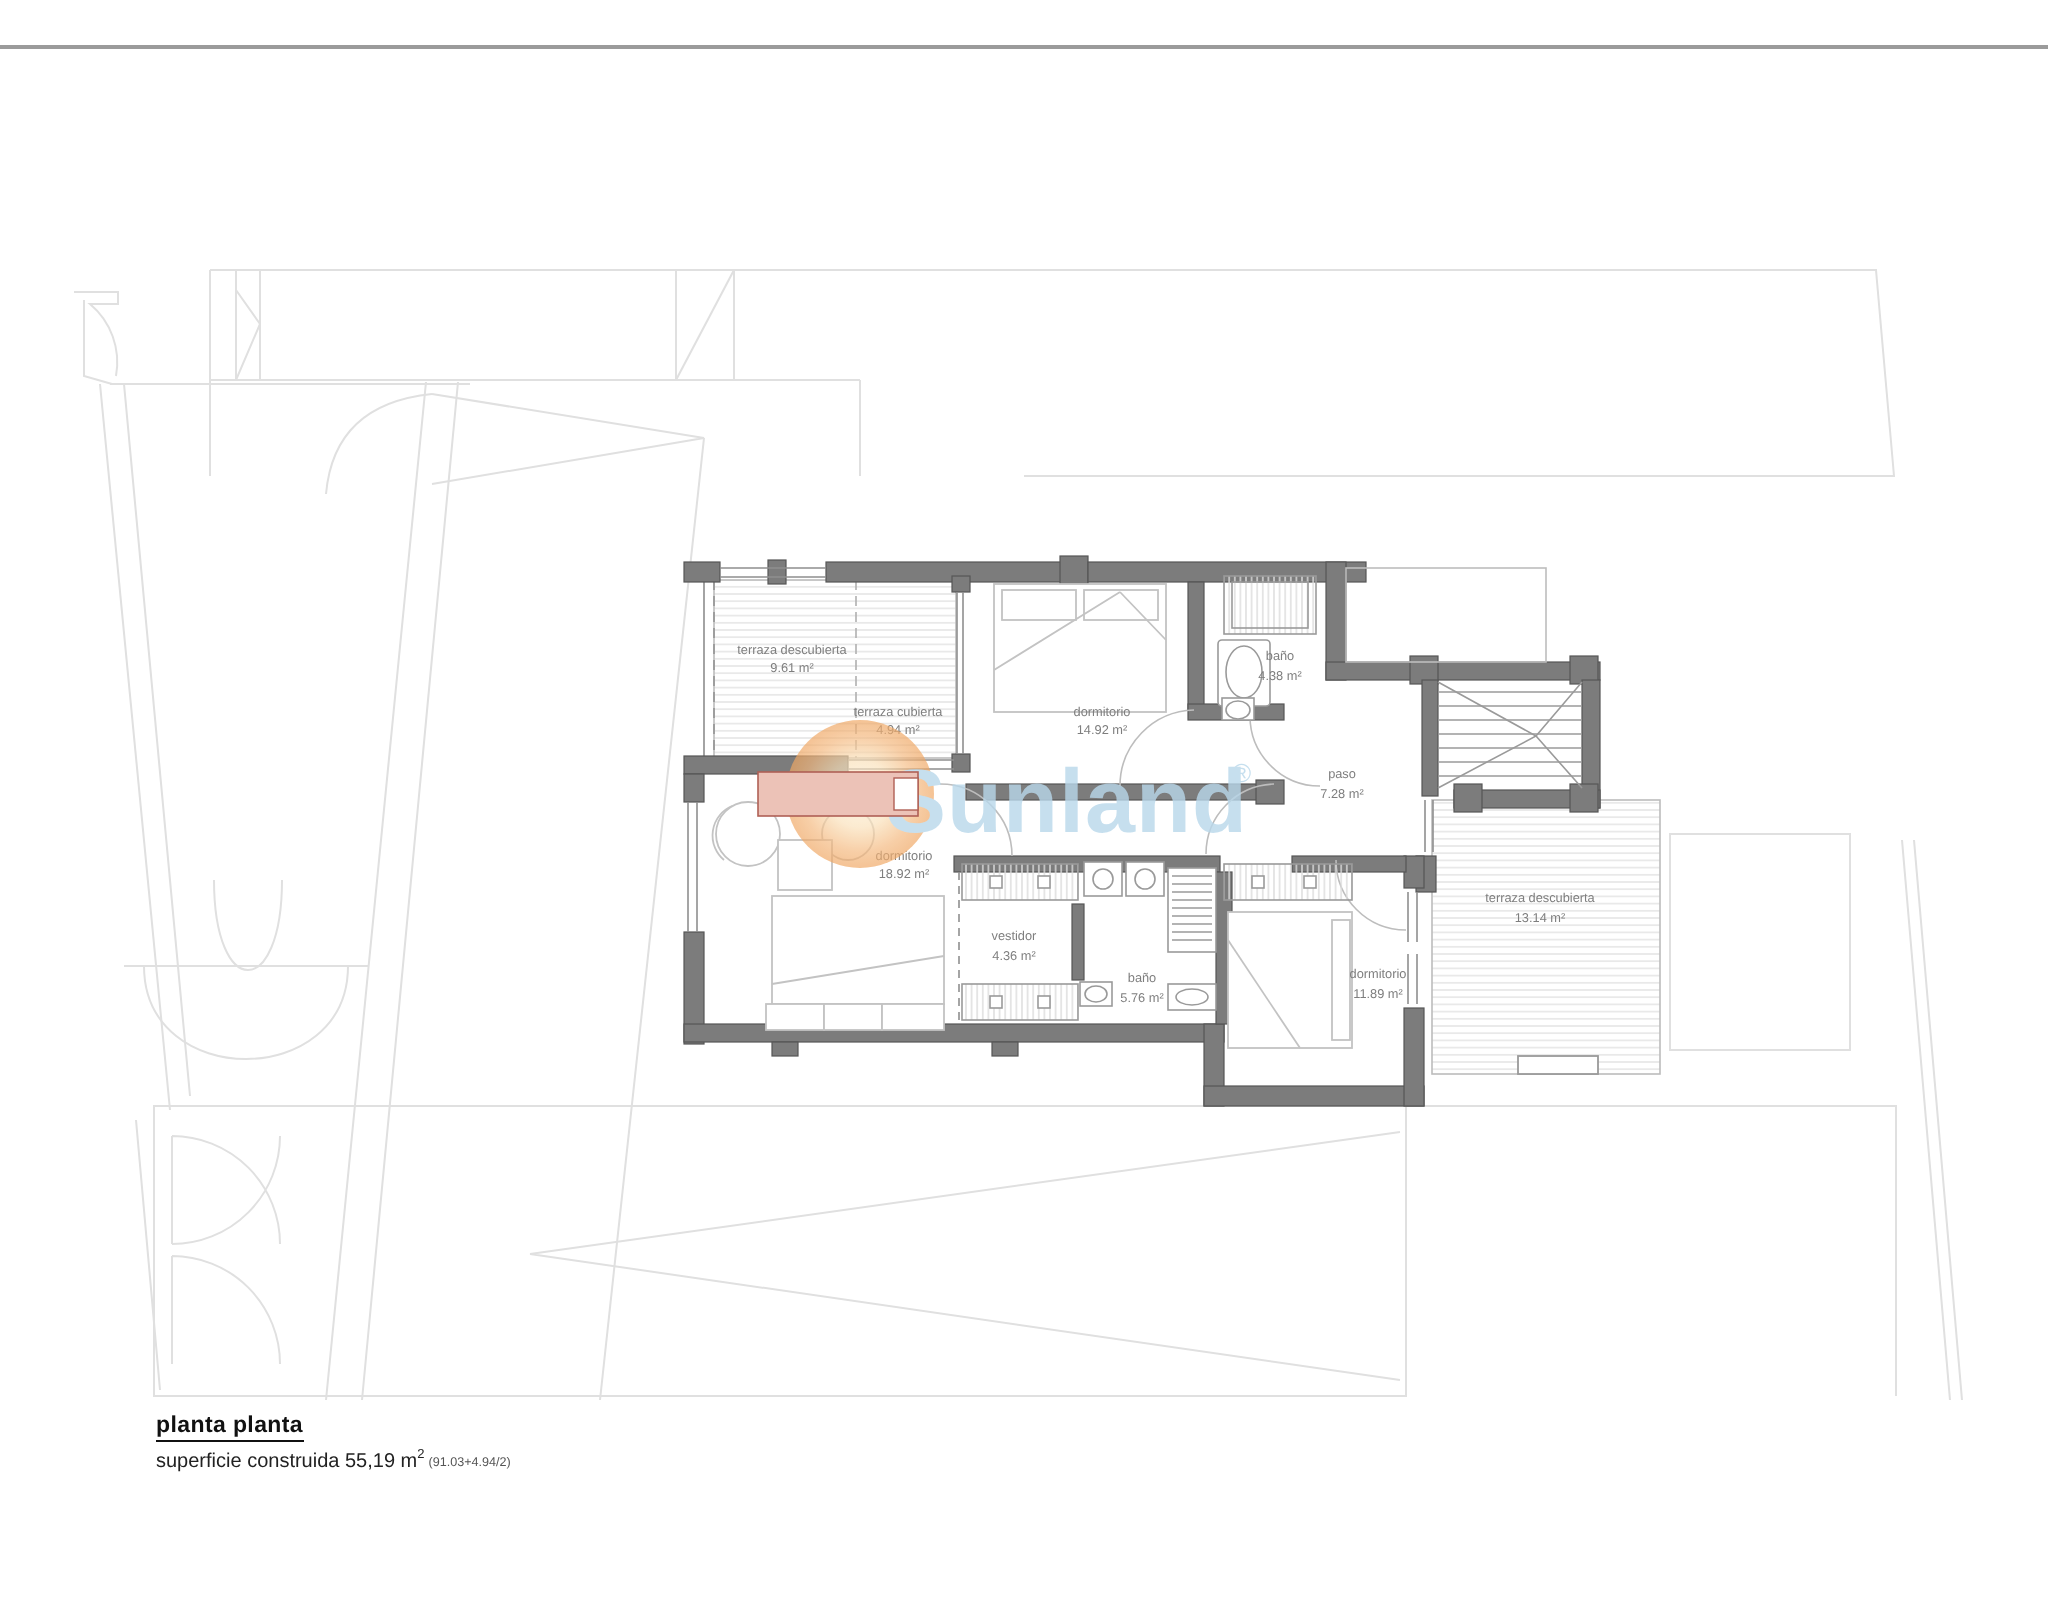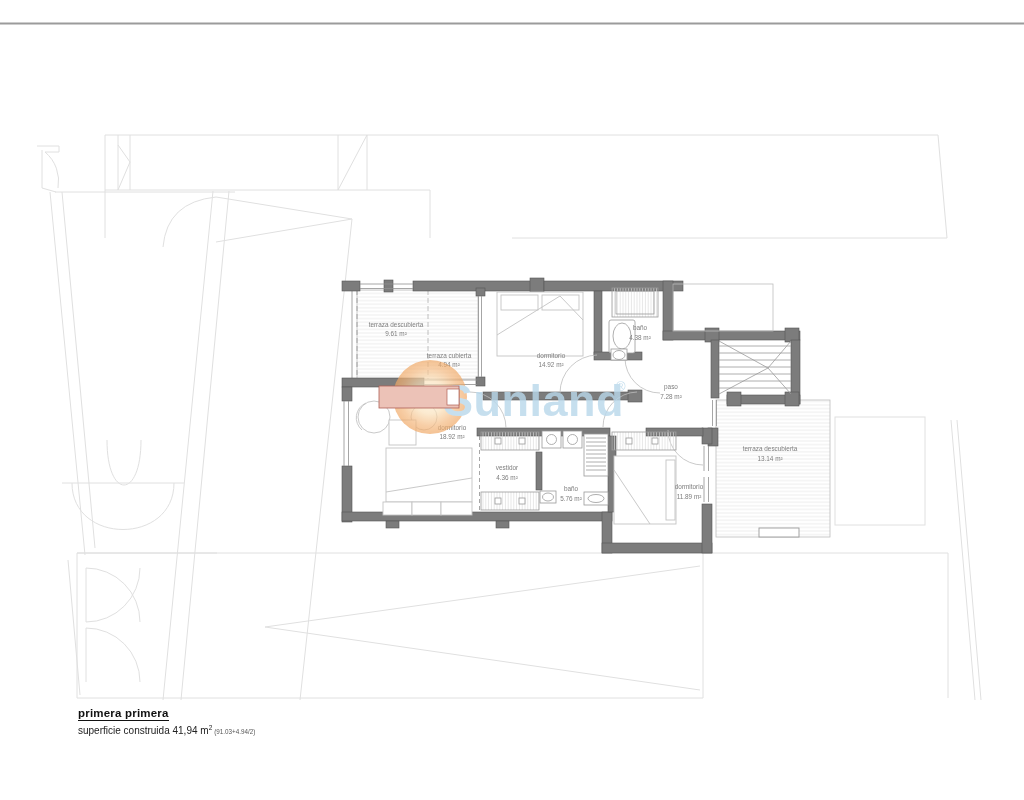--- a/index.html
+++ b/index.html
@@ -244,18 +244,18 @@
   </g>
 
   <g>
     <rect x="379" y="386" width="80" height="22" fill="#ecc2b7" stroke="#b06055" stroke-width="0.8"></rect>
     <rect x="447" y="389" width="12" height="16" fill="#ffffff" stroke="#b06055" stroke-width="0.7"></rect>
   </g>
 </svg>
 
 
 <div class="title-block">
-  <div class="ttl">primera primera</div>
+  <div class="ttl">planta planta</div>
   <div class="sub">
-    <span>superficie construida 41,94 m</span><sup>2</sup><span class="note">(91.03+4.94/2)</span>
+    <span>superficie construida 55,19 m</span><sup>2</sup><span class="note">(91.03+4.94/2)</span>
   </div>
 </div>
 </div>
 
 </body></html>

